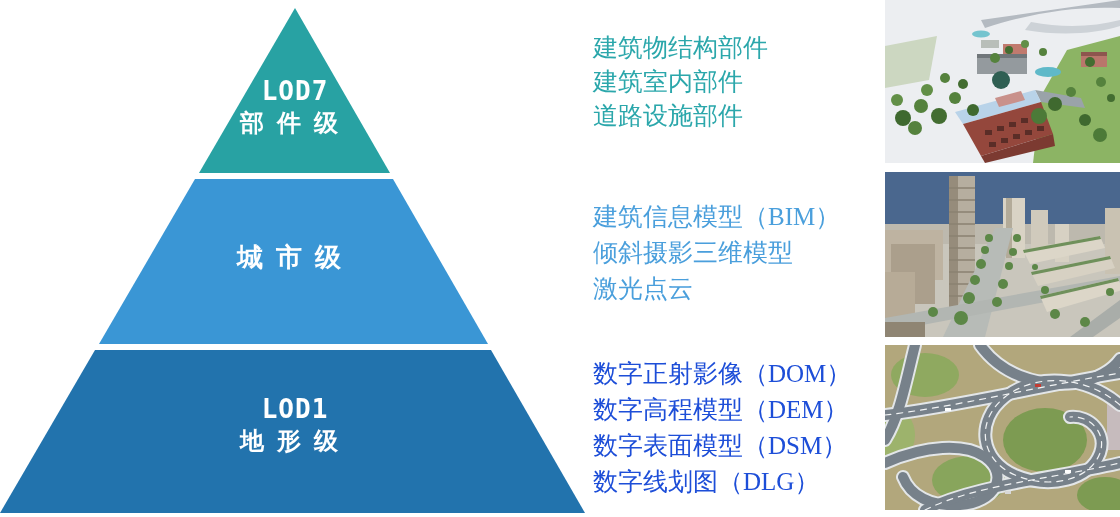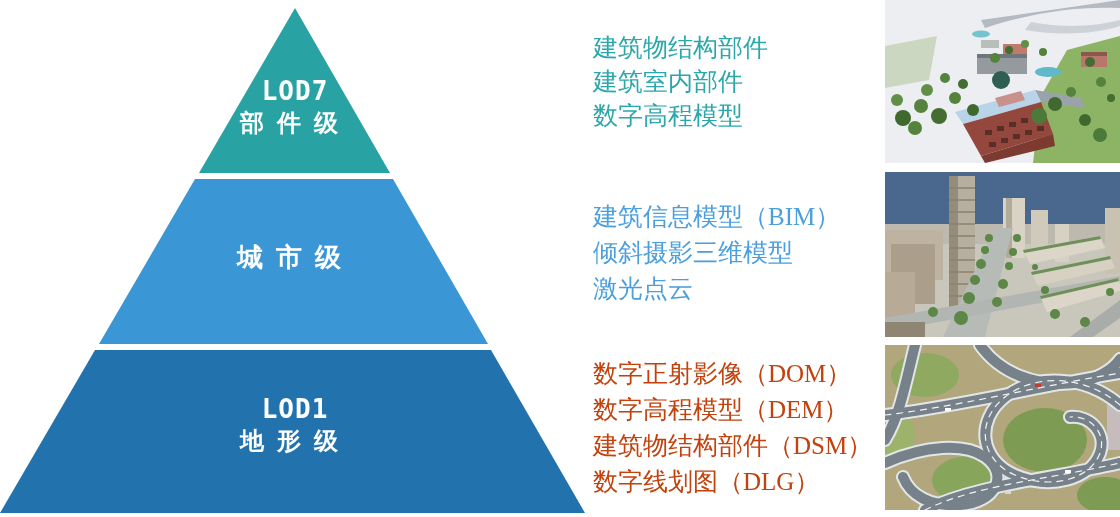--- a/index.html
+++ b/index.html
@@ -21,21 +21,21 @@
   .lbl-1{top:76px;}
   .lbl-2{top:240px;}
   .lbl-2 .lvl-name{font-size:26px;}
   .lbl-3{top:394px;}
 
   
   .ann{position:absolute;left:593px;font-family:"Liberation Serif",serif;font-weight:500;}
   .ann-line{white-space:nowrap;}
   .ann-1{top:31px;color:#2ba7ab;font-size:25px;line-height:34px;}
   .ann-2{top:199px;color:#4a9fdc;font-size:25px;line-height:36px;}
-  .ann-3{top:356px;color:#c2410c;font-size:25px;line-height:36px;}
+  .ann-3{top:356px;color:#1d4ed8;font-size:25px;line-height:36px;}
 
   
   .photo{position:absolute;left:885px;width:235px;display:block;}
   .photo-1{top:0;height:163px;}
   .photo-2{top:172px;height:165px;}
   .photo-3{top:345px;height:165px;}
 </style>
 </head>
 <body>
 
@@ -55,31 +55,31 @@
     <div class="lvl-name">城市级</div>
   </div>
   <div class="lvl-label lbl-3">
     <div class="lvl-code">LOD1</div>
     <div class="lvl-name">地形级</div>
   </div>
 
   <div class="ann ann-1">
     <div class="ann-line">建筑物结构部件</div>
     <div class="ann-line">建筑室内部件</div>
-    <div class="ann-line">数字高程模型</div>
+    <div class="ann-line">道路设施部件</div>
   </div>
   <div class="ann ann-2">
     <div class="ann-line">建筑信息模型（BIM）</div>
     <div class="ann-line">倾斜摄影三维模型</div>
     <div class="ann-line">激光点云</div>
   </div>
   <div class="ann ann-3">
     <div class="ann-line">数字正射影像（DOM）</div>
     <div class="ann-line">数字高程模型（DEM）</div>
-    <div class="ann-line">建筑物结构部件（DSM）</div>
+    <div class="ann-line">数字表面模型（DSM）</div>
     <div class="ann-line">数字线划图（DLG）</div>
   </div>
 
   <svg class="photo photo-1" viewBox="0 0 235 163" role="img" aria-label="component-level-3d-building-render">
     <rect width="235" height="163" fill="#eceef1"></rect>
     <path d="M0,46 L52,36 L44,80 L0,88 Z" fill="#ccd7c1"></path>
     <path d="M148,163 L235,163 L235,36 L182,50 L156,96 Z" fill="#8cb464"></path>
     <path d="M100,28 C150,12 192,6 235,8 L235,0 L96,20 Z" fill="#b4bac1"></path>
     <path d="M140,30 C175,36 210,34 235,26 L235,20 C208,27 178,28 146,22 Z" fill="#cdd2d7"></path>
     <ellipse cx="96" cy="34" rx="9" ry="3.5" fill="#74c4cf"></ellipse>

